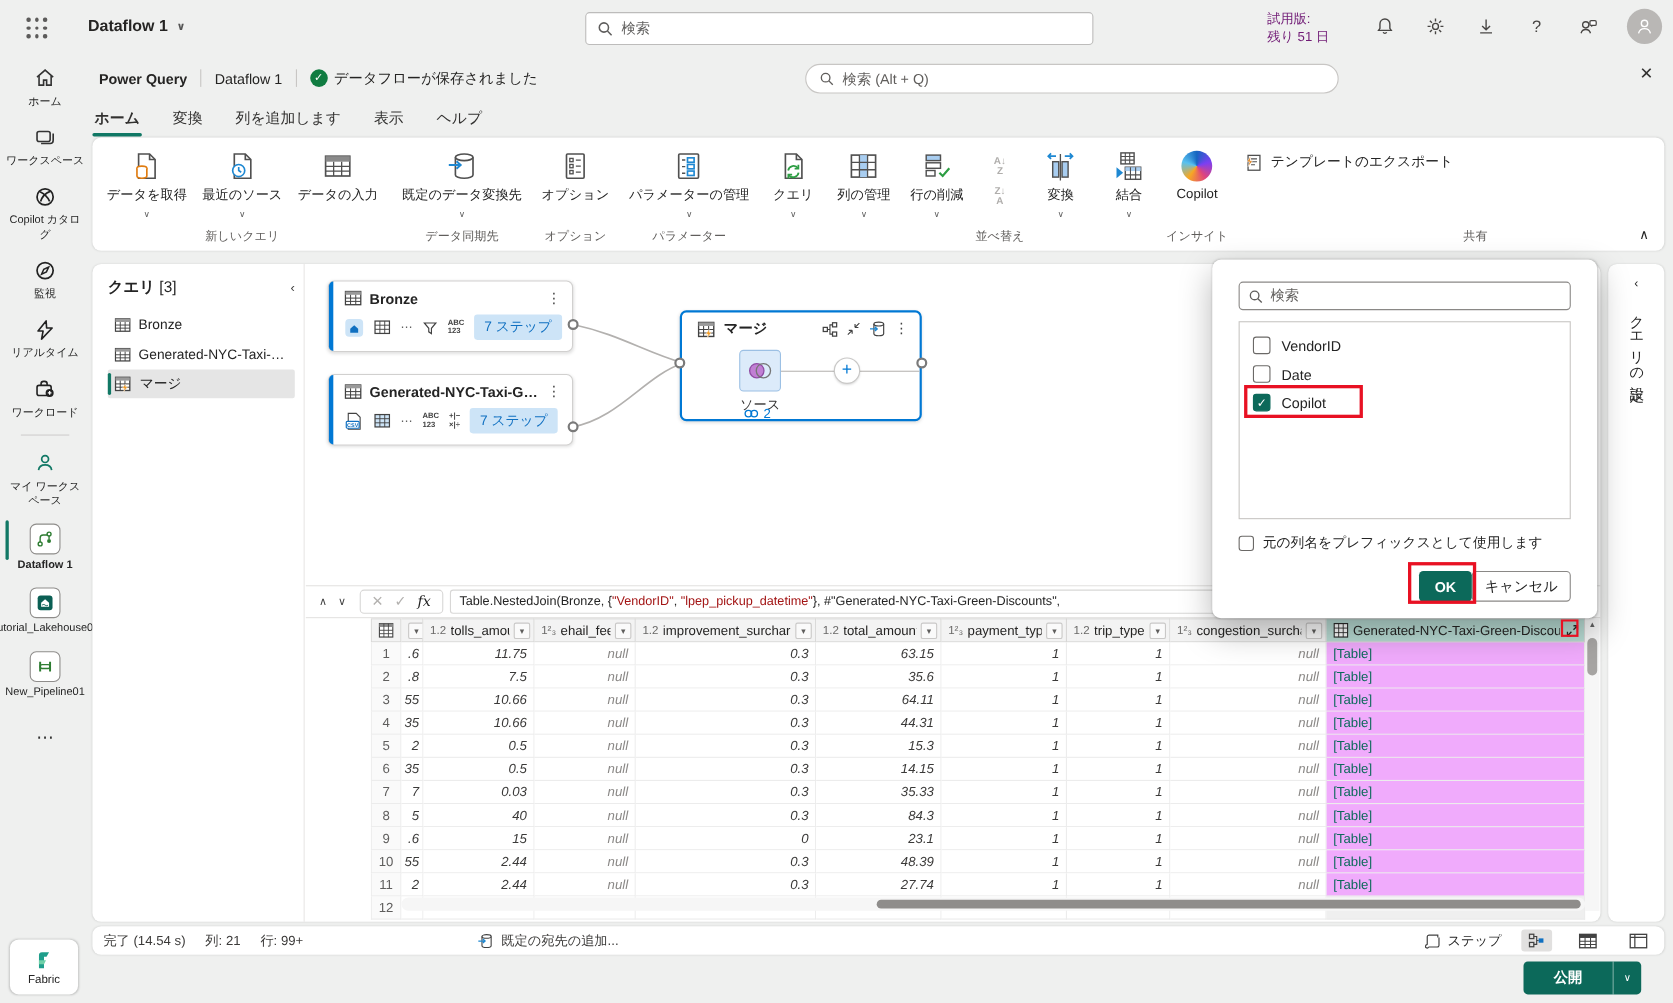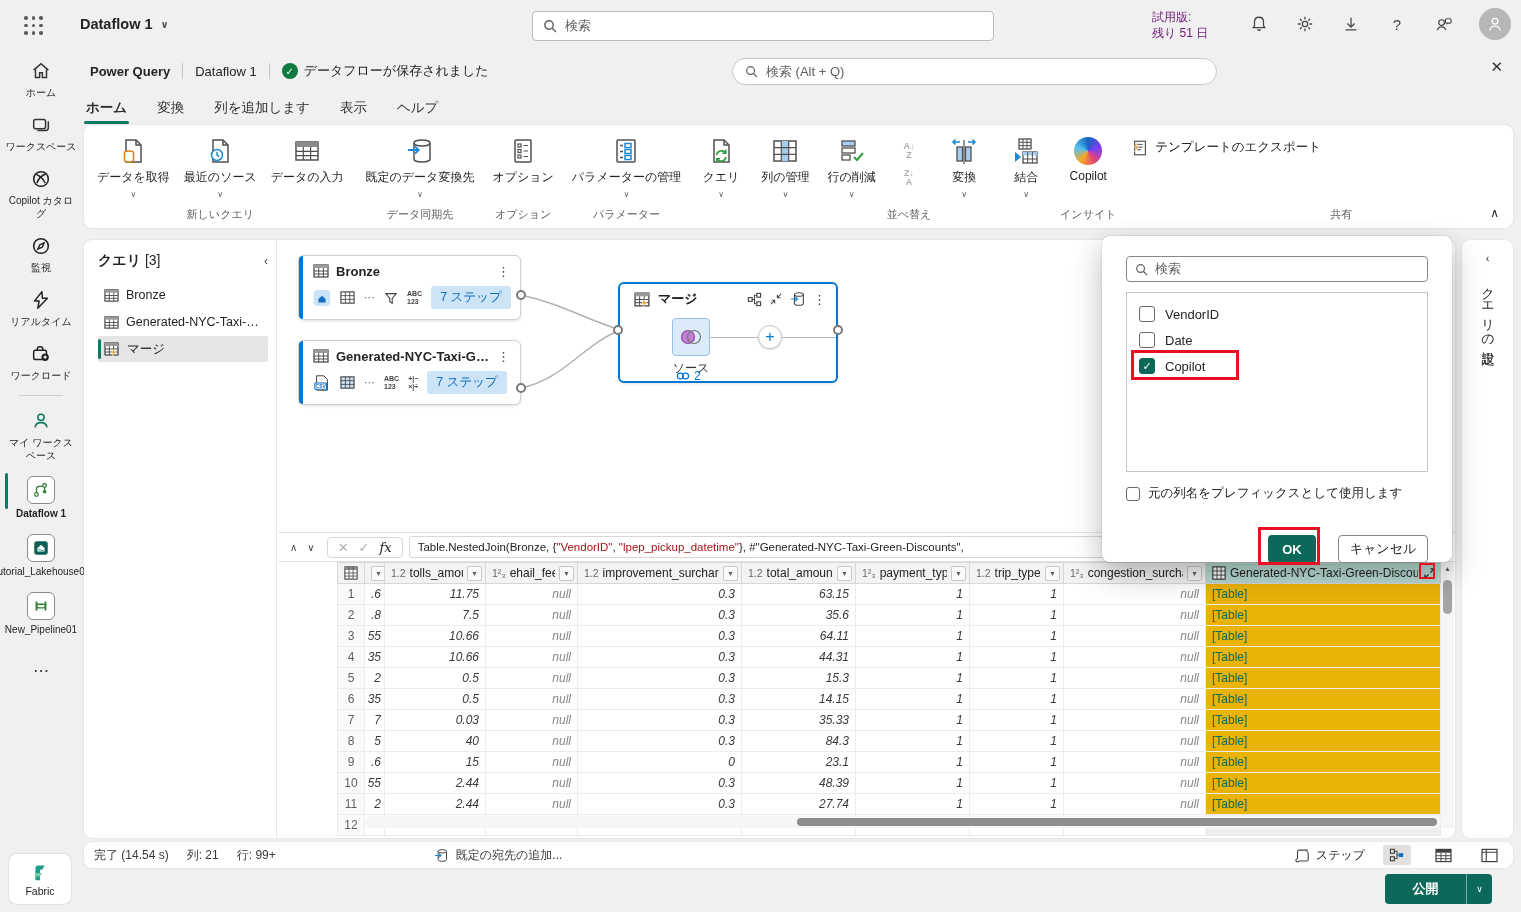--- a/index.html
+++ b/index.html
@@ -95,21 +95,21 @@
   .gh{border:1px solid #d8d7d6;border-left:none;background:#f3f3f3;display:flex;align-items:center;gap:4px;padding:0 3px 0 6px;overflow:hidden;flex:none}
   .gh:first-child{border-left:1px solid #d8d7d6}
   .gh .pfx{color:#696867;font-size:10.5px;white-space:nowrap}
   .gh .cname{color:#252423;font-size:12px;white-space:nowrap;overflow:hidden;flex:1}
   .dd{width:15px;height:15px;border:1px solid #c9c8c7;background:#fafafa;color:#5f5e5d;font-size:8px;display:flex;align-items:center;justify-content:center;border-radius:2px;flex:none;cursor:pointer;margin-left:auto}
   .gh.hl{background:#b7dad2}
   .grow{display:flex;height:21px}
   .gc{border:1px solid #ececec;border-top:none;border-left:none;display:flex;align-items:center;justify-content:flex-end;padding:0 6px;font-style:italic;color:#3b3a39;white-space:nowrap;overflow:hidden;flex:none;background:#fff}
   .gc.rownum{justify-content:center;font-style:normal;color:#5f5e5d;background:#fafafa;border-left:1px solid #ececec}
   .gc.nullv{color:#8a8886}
-  .gc.tlink{justify-content:flex-start;font-style:normal;color:#0c695a;background:#eab308}
+  .gc.tlink{justify-content:flex-start;font-style:normal;color:#0c695a;background:#f0abfc}
   .vscroll{position:absolute;left:1357px;top:322px;width:13px;height:266px;background:#f6f6f6}
   .vthumb{position:absolute;left:2px;top:18px;width:9px;height:34px;background:#a6a4a2;border-radius:5px}
   .hscroll{position:absolute;left:281px;top:576px;width:1076px;height:12px;background:#f6f6f6;border-radius:6px}
   .hthumb{position:absolute;right:4px;top:2px;width:640px;height:8px;background:#8f8d8b;border-radius:4px}
   
   .status{position:absolute;left:84px;top:842px;width:1429px;height:26px;background:#fff;border-radius:8px;box-shadow:0 0 2px rgba(0,0,0,.12);display:flex;align-items:center;padding:0 10px;font-size:12px;color:#3b3a39}
   .status .sep{margin:0 9px}
   .steps-btn{display:flex;align-items:center;gap:6px;cursor:pointer;color:#242424}
   .view-toggle{width:28px;height:20px;border-radius:3px;display:flex;align-items:center;justify-content:center;cursor:pointer}
   .view-toggle.on{background:#e1e0df}
@@ -127,21 +127,21 @@
   .p-list{width:302px;height:180px;border:1px solid #c8c6c4;padding:8px 0;overflow:hidden}
   .opt{display:flex;align-items:center;gap:10px;height:26px;padding:0 12px;cursor:pointer}
   .opt-label{font-size:13px;color:#242424}
   .cb{width:16px;height:16px;border:1px solid #6b6967;border-radius:3px;background:#fff;display:inline-flex;align-items:center;justify-content:center;font-size:11px;color:#fff;flex:none}
   .cb.checked{background:#0c695a;border-color:#0c695a}
   .cb.indeterminate{border-color:#0c695a}
   .cb-inner{width:8px;height:8px;background:#0c695a}
   .red-box{position:absolute;border:3px solid #e81123;pointer-events:none;z-index:60}
   .p-prefix{display:flex;align-items:center;gap:8px;margin-top:13px;font-size:12.5px;color:#242424}
   .p-prefix .cb{width:14px;height:14px}
-  .p-btns{display:flex;justify-content:flex-end;gap:22px;margin-top:33px}
+  .p-btns{display:flex;justify-content:flex-end;gap:0;margin-top:17px}
   .btn-ok{width:48px;height:28px;background:#0c695a;color:#fff;border:none;border-radius:4px;font-size:13px;font-weight:700;cursor:pointer}
   .btn-cancel{width:90px;height:28px;background:#fff;color:#242424;border:1px solid #8a8886;border-radius:4px;font-size:13px;cursor:pointer}
   .okwrap{position:relative}
 </style>
 </head>
 <body>
 
 <div class="topbar">
   <div class="waffle">
       <i></i>

